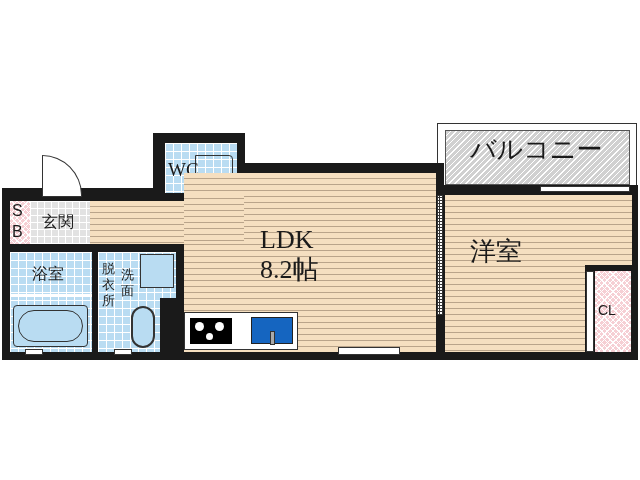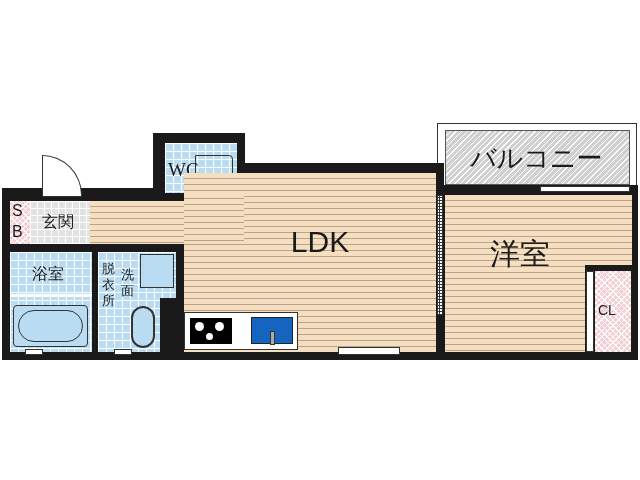--- a/index.html
+++ b/index.html
@@ -5,30 +5,30 @@
   html,body{margin:0;padding:0;background:#fff;}
   body{width:640px;height:480px;position:relative;overflow:hidden;font-family:"DejaVu Sans",sans-serif;}
   .abs{position:absolute;box-sizing:border-box;}
   .wall{background:#1a1a1a;}
   .wood{background-color:#f5dfc0;background-image:repeating-linear-gradient(to bottom,transparent 0,transparent 5px,#b9a48a 5px,#b9a48a 6px);}
   .tile{background-color:#b9dcf2;background-image:linear-gradient(#fff 1px,transparent 1px),linear-gradient(90deg,#fff 1px,transparent 1px);background-size:8px 8px;}
   .gtile{background-color:#e2e2e2;background-image:linear-gradient(#fff 1px,transparent 1px),linear-gradient(90deg,#fff 1px,transparent 1px);background-size:7px 7px;}
   .pink{background-color:#f6cfd4;background-image:repeating-linear-gradient(45deg,transparent 0,transparent 3px,#fff 3px,#fff 4px),repeating-linear-gradient(-45deg,transparent 0,transparent 3px,#fff 3px,#fff 4px);}
   .hatch{background-color:#d0d0d0;background-image:repeating-linear-gradient(-45deg,#d0d0d0 0,#d0d0d0 3px,#fff 3px,#fff 4px);}
   .lbl{color:#1a1a1a;white-space:nowrap;line-height:1;}
-  .big{font-size:30px;font-family:Liberation Sans, sans-serif;text-align:center;line-height:1.15;}
+  .big{font-size:26px;font-family:Liberation Serif, serif;text-align:left;line-height:1.15;}
   .win{background:#fff;border:1px solid #333;}
   .dots{background-color:#fff;background-image:radial-gradient(#333 1px,transparent 1.2px);background-size:3px 3px;border:1px solid #333;}
 </style>
 </head>
 <body>
 
 <div class="abs" style="left:437px;top:123px;width:200px;height:70px;border:1px solid #333;background:#fff;"></div>
 <div class="abs hatch" style="left:445px;top:130px;width:185px;height:55px;border:1px solid #555;"></div>
-<div class="abs lbl" style="left:470px;top:145px;font-size:26px;">バルコニー</div>
+<div class="abs lbl" style="left:470px;top:136px;font-size:26px;">バルコニー</div>
 
 <div class="abs wall" style="left:2px;top:188px;width:636px;height:172px;"></div>
 <div class="abs wall" style="left:236px;top:163px;width:208px;height:30px;"></div>
 <div class="abs wall" style="left:153px;top:133px;width:92px;height:65px;"></div>
 <div class="abs wall" style="left:437px;top:185px;width:201px;height:12px;"></div>
 
 <div class="abs tile" style="left:165px;top:143px;width:72px;height:50px;"></div>
 <div class="abs" style="left:195px;top:155px;width:38px;height:26px;border:1px solid #333;border-radius:0 4px 4px 0;"></div>
 <div class="abs lbl" style="left:168px;top:160px;font-size:19px;font-family:Liberation Serif, serif;">WC</div>
 
@@ -55,20 +55,21 @@
 <div class="abs lbl" style="left:121px;top:284px;font-size:13px;">面</div>
 <div class="abs" style="left:140px;top:254px;width:34px;height:34px;border:1px solid #333;background:#b9dcf2;"></div>
 <div class="abs" style="left:131px;top:306px;width:24px;height:42px;border:2px solid #333;border-radius:12px;background:#b9dcf2;"></div>
 <div class="abs wall" style="left:160px;top:298px;width:18px;height:54px;"></div>
 <div class="abs win" style="left:114px;top:349px;width:18px;height:6px;"></div>
 
 <div class="abs wood" style="left:184px;top:173px;width:252px;height:179px;"></div>
 <div class="abs wood" style="left:184px;top:193px;width:60px;height:50px;"></div>
 <div class="abs lbl big" style="left:260px;top:225px;width:120px;">
   <div>LDK</div>
+  <div>8.2帖</div>
 </div>
 <div class="abs" style="left:184px;top:312px;width:114px;height:38px;background:#fff;border:1px solid #333;"></div>
 <div class="abs" style="left:190px;top:318px;width:42px;height:26px;background:#000;"></div>
 <div class="abs" style="left:195px;top:322px;width:9px;height:9px;border-radius:50%;background:#fff;"></div>
 <div class="abs" style="left:215px;top:322px;width:9px;height:9px;border-radius:50%;background:#fff;"></div>
 <div class="abs" style="left:206px;top:333px;width:7px;height:7px;border-radius:50%;background:#fff;"></div>
 <div class="abs" style="left:251px;top:317px;width:42px;height:27px;background:#1565c0;border:1px solid #222;"></div>
 <div class="abs" style="left:270px;top:331px;width:5px;height:14px;background:#aaa;border:1px solid #333;"></div>
 <div class="abs win" style="left:338px;top:347px;width:62px;height:8px;"></div>
 <div class="abs dots" style="left:437px;top:195px;width:6px;height:120px;"></div>

